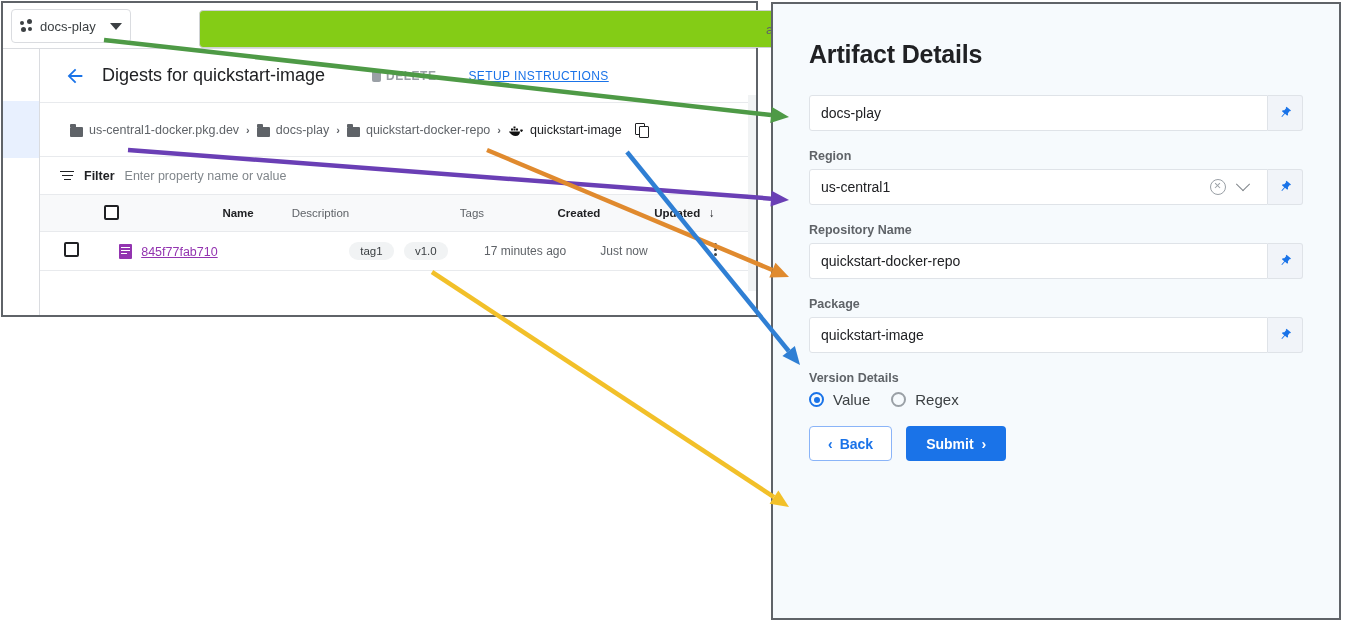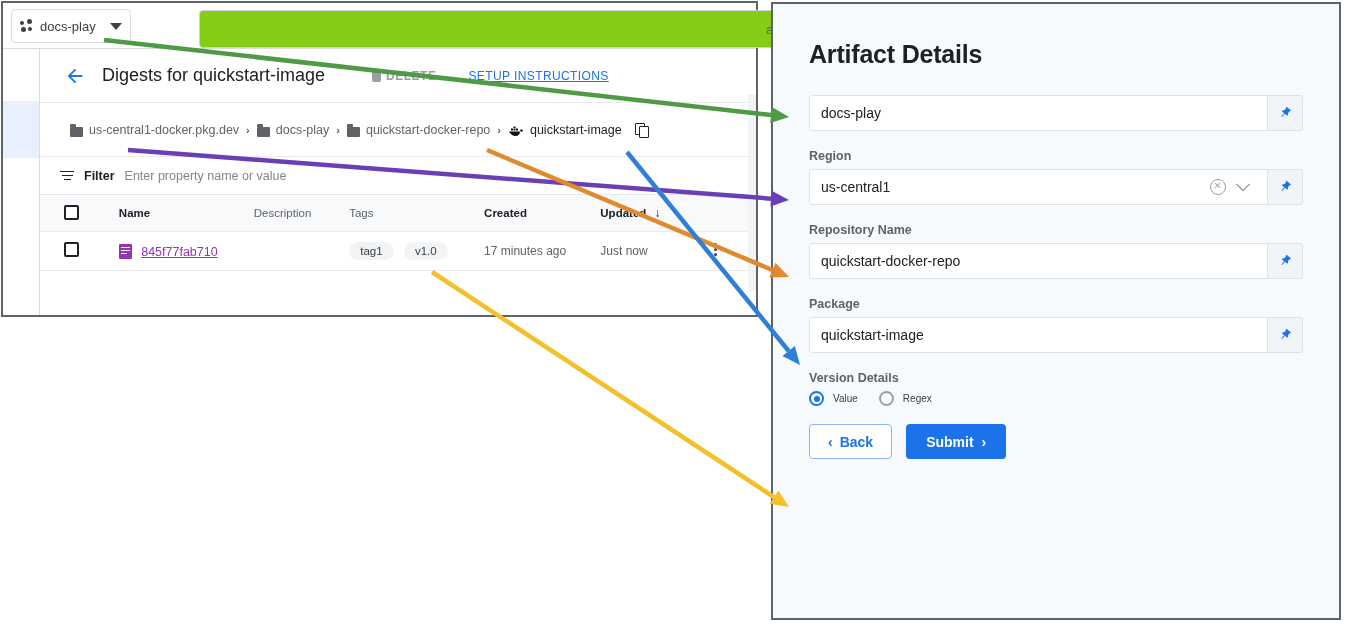--- a/index.html
+++ b/index.html
@@ -89,21 +89,21 @@
   .filter-ic i{position:absolute;left:0;height:1.8px;background:#202124;display:block;}
   .filter-ic i:nth-child(1){top:1px;width:14px;}
   .filter-ic i:nth-child(2){top:5px;width:11px;left:1.5px;}
   .filter-ic i:nth-child(3){top:9px;width:7px;left:3.5px;}
   #filter-label{font-size:12.5px;font-weight:bold;color:#202124;}
   #filter-placeholder{font-size:12.5px;color:#80868b;}
   
   #dig-table{width:100%;border-collapse:collapse;table-layout:fixed;}
   #dig-table th{
     background:#f8f9fa;font-size:11.5px;color:#202124;font-weight:bold;
-    text-align:left;padding:7px 0;border-bottom:1px solid #e8eaed;height:22px;
+    text-align:right;padding:7px 0;border-bottom:1px solid #e8eaed;height:22px;
   }
   #dig-table th.muted{color:#5f6368;font-weight:normal;}
   #dig-table td{
     font-size:12px;color:#5f6368;padding:7px 0;border-bottom:1px solid #e8eaed;height:24px;
   }
   .cb{
     width:15px;height:15px;border:2px solid #202124;border-radius:2px;
     display:inline-block;box-sizing:border-box;cursor:pointer;background:#fff;
   }
   .col-cb{width:52px;padding-left:24px!important;}
@@ -179,21 +179,21 @@
   .radio-row{display:flex;align-items:center;gap:9px;margin-top:4px;}
   .radio{
     width:15px;height:15px;border-radius:50%;border:2px solid #9aa0a6;
     box-sizing:border-box;display:inline-block;cursor:pointer;position:relative;
   }
   .radio.on{border-color:#1a73e8;}
   .radio.on:after{
     content:"";position:absolute;left:2.5px;top:2.5px;width:6px;height:6px;
     border-radius:50%;background:#1a73e8;
   }
-  .radio-label{font-size:10px;color:#3c4043;margin-right:12px;}
+  .radio-label{font-size:15px;color:#3c4043;margin-right:12px;}
   .btn-row{display:flex;align-items:center;gap:14px;margin-top:18px;}
   #back-button{
     height:33px;padding:0 18px;border:1px solid #8ab4f8;border-radius:4px;background:#fff;
     color:#1a73e8;font-size:14px;font-weight:bold;display:flex;align-items:center;gap:7px;cursor:pointer;
   }
   #submit-button{
     height:35px;padding:0 20px;border:none;border-radius:4px;background:#1a73e8;
     color:#fff;font-size:14px;font-weight:bold;display:flex;align-items:center;gap:8px;cursor:pointer;
   }
   

